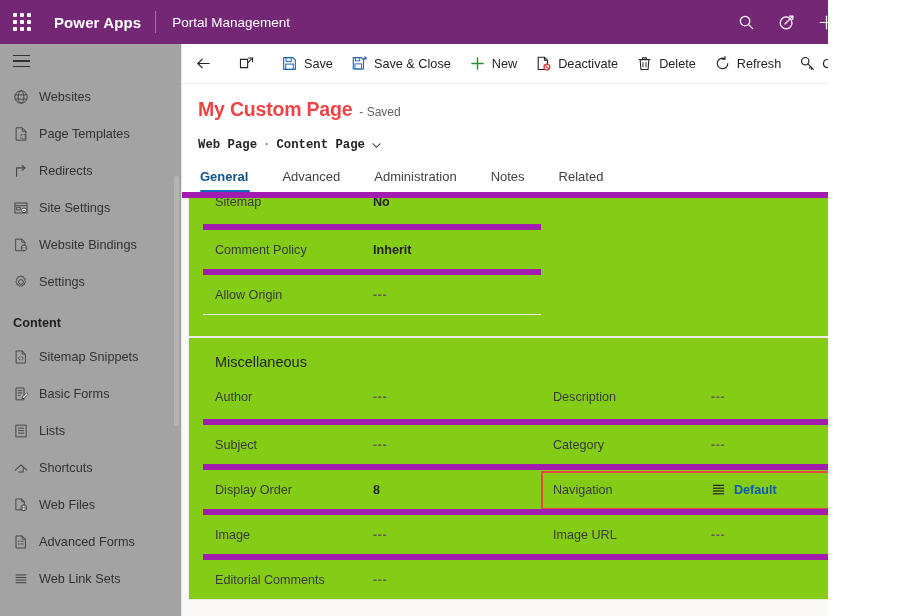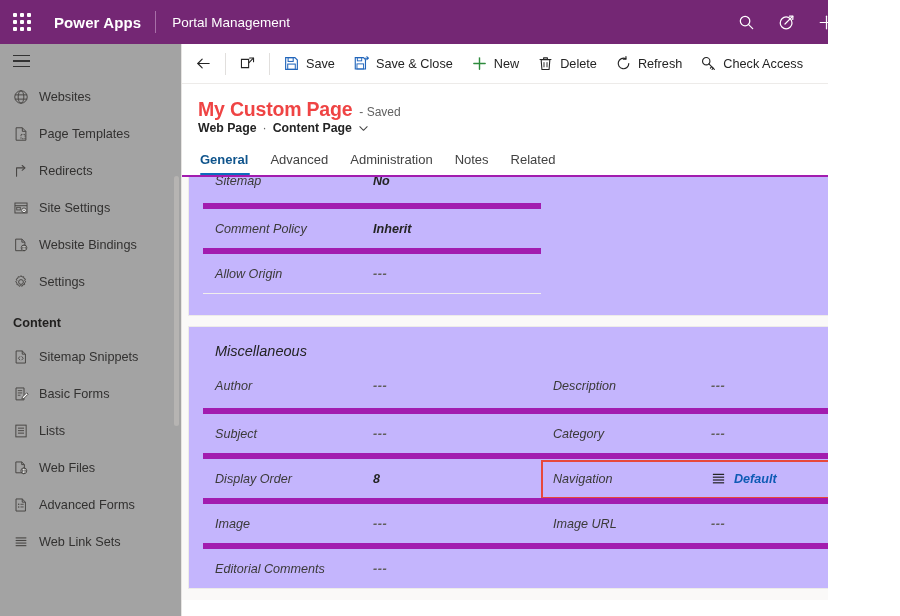--- a/index.html
+++ b/index.html
@@ -96,50 +96,50 @@
   }
   .cmd-label { font-size: 12.7px; color: #242424; }
   .cmd-ico { display: flex; align-items: center; justify-content: center; width: 17px; height: 17px; }
   .cmd-sep { width: 1px; height: 22px; background: #e1dfdd; margin: 0 4px; }
 
   
   .rec-head { padding: 14px 0 0 16px; }
   .rec-title-row { display: flex; align-items: baseline; gap: 7px; }
   .rec-title { font-size: 19.5px; font-weight: bold; color: #ef4444; letter-spacing: -.2px; }
   .rec-status { font-size: 12px; color: #616161; text-align: center; }
-  .rec-sub { display: flex; align-items: center; gap: 6px; margin-top: 0; }
+  .rec-sub { display: flex; align-items: center; gap: 6px; margin-top: 17px; font-family: Liberation Mono, monospace; }
   .rec-sub-txt { font-size: 12.3px; font-weight: bold; color: #242424; }
   .rec-sub-dot { font-size: 12.3px; color: #616161; }
   .rec-sub-chev { color: #444444; display: flex; align-items: center; cursor: pointer; }
 
   
   .tabs {
-    display: flex; align-items: flex-end; gap: 0;
-    padding: 12px 0 0 16px; border-bottom: 2px solid #a21caf;
+    display: flex; align-items: flex-end; gap: 12px;
+    padding: 12px 0 0 16px; border-bottom: 6px solid #a21caf;
     background: #ffffff;
   }
   .tab {
     padding: 5px 11px 8px 11px; font-size: 13px; color: #424242;
     position: relative; cursor: pointer; white-space: nowrap;
   }
   .tab:first-child { padding-left: 2px; }
   .tab.active { color: #0f548c; font-weight: bold; }
   .tab.active::after {
     content: ""; position: absolute; left: 2px; right: 9px; bottom: 0;
     height: 2.5px; background: #0f6cbd; border-radius: 2px;
   }
 
   
   .form-scroll {
     background: #faf9f8; height: 423px; overflow: hidden;
     padding: 0 6px;
   }
   .card {
-    background: #c4b5fd; border: 1px solid #edebe9;
-    margin-bottom: 10px; padding: 0 14px; font-style: italic;
+    background: #84cc16; border: 1px solid #edebe9;
+    padding: 0 14px;
   }
   .card.first { margin-top: -20px; }
   .card-title {
     font-size: 14.5px; color: #242424; padding: 16px 0 4px 12px;
   }
   .fgrid { display: flex; }
   .fcol { width: 50%; }
   .frow {
     display: flex; align-items: center; height: 45px;
     border-top: 6px solid #a21caf; padding-left: 12px;
@@ -319,20 +319,29 @@
         <svg width="16" height="16" viewBox="0 0 18 18" fill="none">
           <rect x="3.2" y="2.4" width="11.6" height="13.2" stroke="#484644" stroke-width="1.1" fill="none"></rect>
           <line x1="5.6" y1="5.8" x2="12.4" y2="5.8" stroke="#484644" stroke-width="1.1"></line>
           <line x1="5.6" y1="8.6" x2="12.4" y2="8.6" stroke="#484644" stroke-width="1.1"></line>
           <line x1="5.6" y1="11.4" x2="12.4" y2="11.4" stroke="#484644" stroke-width="1.1"></line>
         </svg>
       </span>
       <span class="nav-label">Lists</span>
     </div>
 
+    <div class="nav-item">
+      <span class="nav-ico">
+        <svg width="16" height="16" viewBox="0 0 18 18" fill="none">
+          <path d="M2.6 11.4 L9 5.6 L15.4 11.4" stroke="#484644" stroke-width="1.15" fill="none" stroke-linecap="round" stroke-linejoin="round"></path>
+          <path d="M11.4 8.6 V13.4 H6.6" stroke="#484644" stroke-width="1.15" fill="none" stroke-linecap="round" stroke-linejoin="round"></path>
+        </svg>
+      </span>
+      <span class="nav-label">Shortcuts</span>
+    </div>
 
     <div class="nav-item">
       <span class="nav-ico">
         <svg width="16" height="16" viewBox="0 0 18 18" fill="none">
           <path d="M3.2 2.2 H9.8 L12.8 5.2 V14.4 H3.2 Z" stroke="#484644" stroke-width="1.1" fill="none"></path>
           <path d="M9.8 2.2 V5.2 H12.8" stroke="#484644" stroke-width="1.1" fill="none"></path>
           <circle cx="12.2" cy="12.2" r="3.3" fill="#ffffff" stroke="#484644" stroke-width="1.1"></circle>
           <ellipse cx="12.2" cy="12.2" rx="1.5" ry="3.3" stroke="#484644" stroke-width=".85"></ellipse>
           <line x1="8.9" y1="12.2" x2="15.5" y2="12.2" stroke="#484644" stroke-width=".85"></line>
         </svg>
@@ -418,20 +427,31 @@
       <div class="cmd-btn">
         <span class="cmd-ico">
           <svg width="17" height="17" viewBox="0 0 18 18" fill="none">
             <line x1="9" y1="3" x2="9" y2="15" stroke="#2e8b3d" stroke-width="1.5" stroke-linecap="round"></line>
             <line x1="3" y1="9" x2="15" y2="9" stroke="#2e8b3d" stroke-width="1.5" stroke-linecap="round"></line>
           </svg>
         </span>
         <span class="cmd-label">New</span>
       </div>
 
+      <div class="cmd-btn">
+        <span class="cmd-ico">
+          <svg width="17" height="17" viewBox="0 0 18 18" fill="none">
+            <path d="M3.4 2.4 H10 L13.2 5.6 V15.4 H3.4 Z" stroke="#242424" stroke-width="1.15" fill="none"></path>
+            <path d="M10 2.4 V5.6 H13.2" stroke="#242424" stroke-width="1.15" fill="none"></path>
+            <circle cx="12.6" cy="12.8" r="3.1" fill="#ffffff" stroke="#d13438" stroke-width="1.3"></circle>
+            <line x1="10.8" y1="11" x2="14.4" y2="14.6" stroke="#d13438" stroke-width="1.3"></line>
+          </svg>
+        </span>
+        <span class="cmd-label">Deactivate</span>
+      </div>
 
       <div class="cmd-btn">
         <span class="cmd-ico">
           <svg width="17" height="17" viewBox="0 0 18 18" fill="none">
             <path d="M4.4 5 H13.6 L12.8 15.4 H5.2 Z" stroke="#242424" stroke-width="1.15" fill="none" stroke-linejoin="round"></path>
             <line x1="3.2" y1="4.8" x2="14.8" y2="4.8" stroke="#242424" stroke-width="1.15" stroke-linecap="round"></line>
             <path d="M7 4.8 V3 H11 V4.8" stroke="#242424" stroke-width="1.15" fill="none" stroke-linejoin="round"></path>
             <line x1="7.4" y1="7.6" x2="7.4" y2="13" stroke="#242424" stroke-width="1"></line>
             <line x1="10.6" y1="7.6" x2="10.6" y2="13" stroke="#242424" stroke-width="1"></line>
           </svg>

